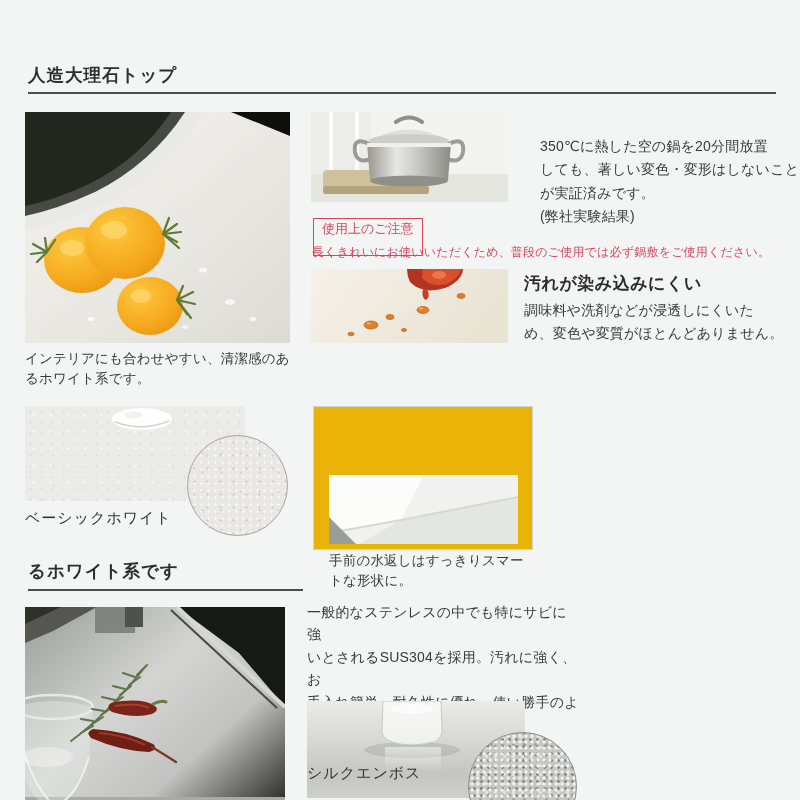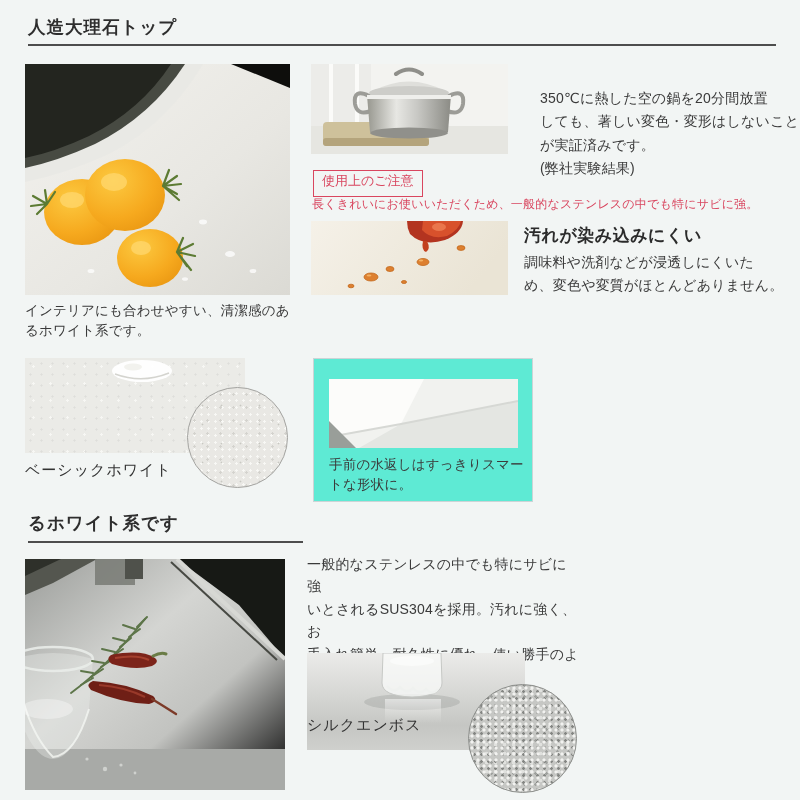--- a/index.html
+++ b/index.html
@@ -3,29 +3,29 @@
 <meta charset="utf-8">
 <style>
   html,body{margin:0;padding:0;}
   body{
     width:800px;height:800px;
     font-family:"Liberation Sans","DejaVu Sans",sans-serif;
     background:#f2f5f4;
     -webkit-font-smoothing:antialiased;
   }
   #page{position:relative;width:800px;height:800px;background:#f2f5f4;overflow:hidden;}
-  .abs{position:absolute;}
+  .abs{position:absolute;margin-top:48px;}
   .sec-title{font-size:17.5px;font-weight:bold;color:#2e2e2e;letter-spacing:1px;}
   .rule{height:1.5px;background:#4d4d4d;}
   .sub-title{font-size:17px;font-weight:bold;color:#2b2b2b;letter-spacing:.5px;}
   .body-text{font-size:14px;color:#3a3a3a;line-height:23.3px;white-space:pre-line;letter-spacing:.2px;}
   .caption{font-size:13.5px;color:#3a3a3a;line-height:19.5px;white-space:pre-line;letter-spacing:.2px;}
   .swatch-label{font-size:15px;color:#333;letter-spacing:1px;text-align:center;}
   .red{color:#d9465f;}
-  .caution-label{font-size:13px;border:1px solid #d9465f;padding:1px 8px 6px 8px;background:transparent;}
+  .caution-label{font-size:13px;border:1px solid #d9465f;padding:1px 8px 17px 8px;background:transparent;}
   .caution-text{font-size:12px;letter-spacing:.2px;}
   .photo{display:block;}
   .circle-swatch{border-radius:50%;box-sizing:border-box;}
   #circle1{
     background-color:#e9e8e4;border:1px solid #a3a3a0;
     background-image:
       radial-gradient(circle,#d4d3ce 1px,transparent 1.4px),
       radial-gradient(circle,#c9c8c2 .8px,transparent 1.1px),
       radial-gradient(circle,#f8f8f5 1px,transparent 1.4px);
     background-size:13px 13px,19px 19px,7px 7px;
@@ -41,21 +41,21 @@
     background-size:6px 6px,7px 7px,9px 9px,11px 11px;
     background-position:0 0,2px 3px,4px 1px,6px 6px;
   }
   #swatch1{
     background-color:#ebebe7;
     background-image:
       radial-gradient(circle,#dededa .9px,transparent 1.2px),
       radial-gradient(circle,#f7f7f4 1px,transparent 1.4px);
     background-size:11px 11px,17px 17px;
   }
-  #edge-box{background:#5eead4;border:1px solid #ccd4d6;box-sizing:border-box;}
+  #edge-box{background:#eab308;border:1px solid #ccd4d6;box-sizing:border-box;}
 </style>
 </head>
 <body>
 
 <div id="page">
 
   <div class="abs sec-title" style="left:28px;top:15px;">人造大理石トップ</div>
   <div class="abs rule" style="left:28px;top:44px;width:748px;"></div>
 
   <div class="abs" style="left:25px;top:64px;width:265px;height:231px;">
@@ -133,21 +133,21 @@
       <rect x="56" y="31" width="84" height="4" fill="#efefec"></rect>
     </svg>
   </div>
 
   <div class="abs body-text" style="left:540px;top:87px;width:262px;">350℃に熱した空の鍋を20分間放置
 しても、著しい変色・変形はしないこと
 が実証済みです。
 (弊社実験結果)</div>
 
   <div class="abs red caution-label" style="left:313px;top:170px;">使用上のご注意</div>
-  <div class="abs red caution-text" style="left:312px;top:196px;width:475px;">長くきれいにお使いいただくため、一般的なステンレスの中でも特にサビに強。</div>
+  <div class="abs red caution-text" style="left:312px;top:196px;width:475px;">長くきれいにお使いいただくため、普段のご使用では必ず鍋敷をご使用ください。</div>
 
   <div class="abs" style="left:311px;top:221px;width:197px;height:74px;">
     <svg class="photo" width="197" height="74" viewBox="0 0 197 74">
       <defs>
         <linearGradient id="kg-bg" x1="0" y1="0" x2="1" y2="0.3">
           <stop offset="0" stop-color="#f5f1e8"></stop>
             <stop offset="1" stop-color="#eae4d5"></stop>
         </linearGradient>
       </defs>
       <rect width="197" height="74" fill="url(#kg-bg)"></rect>

